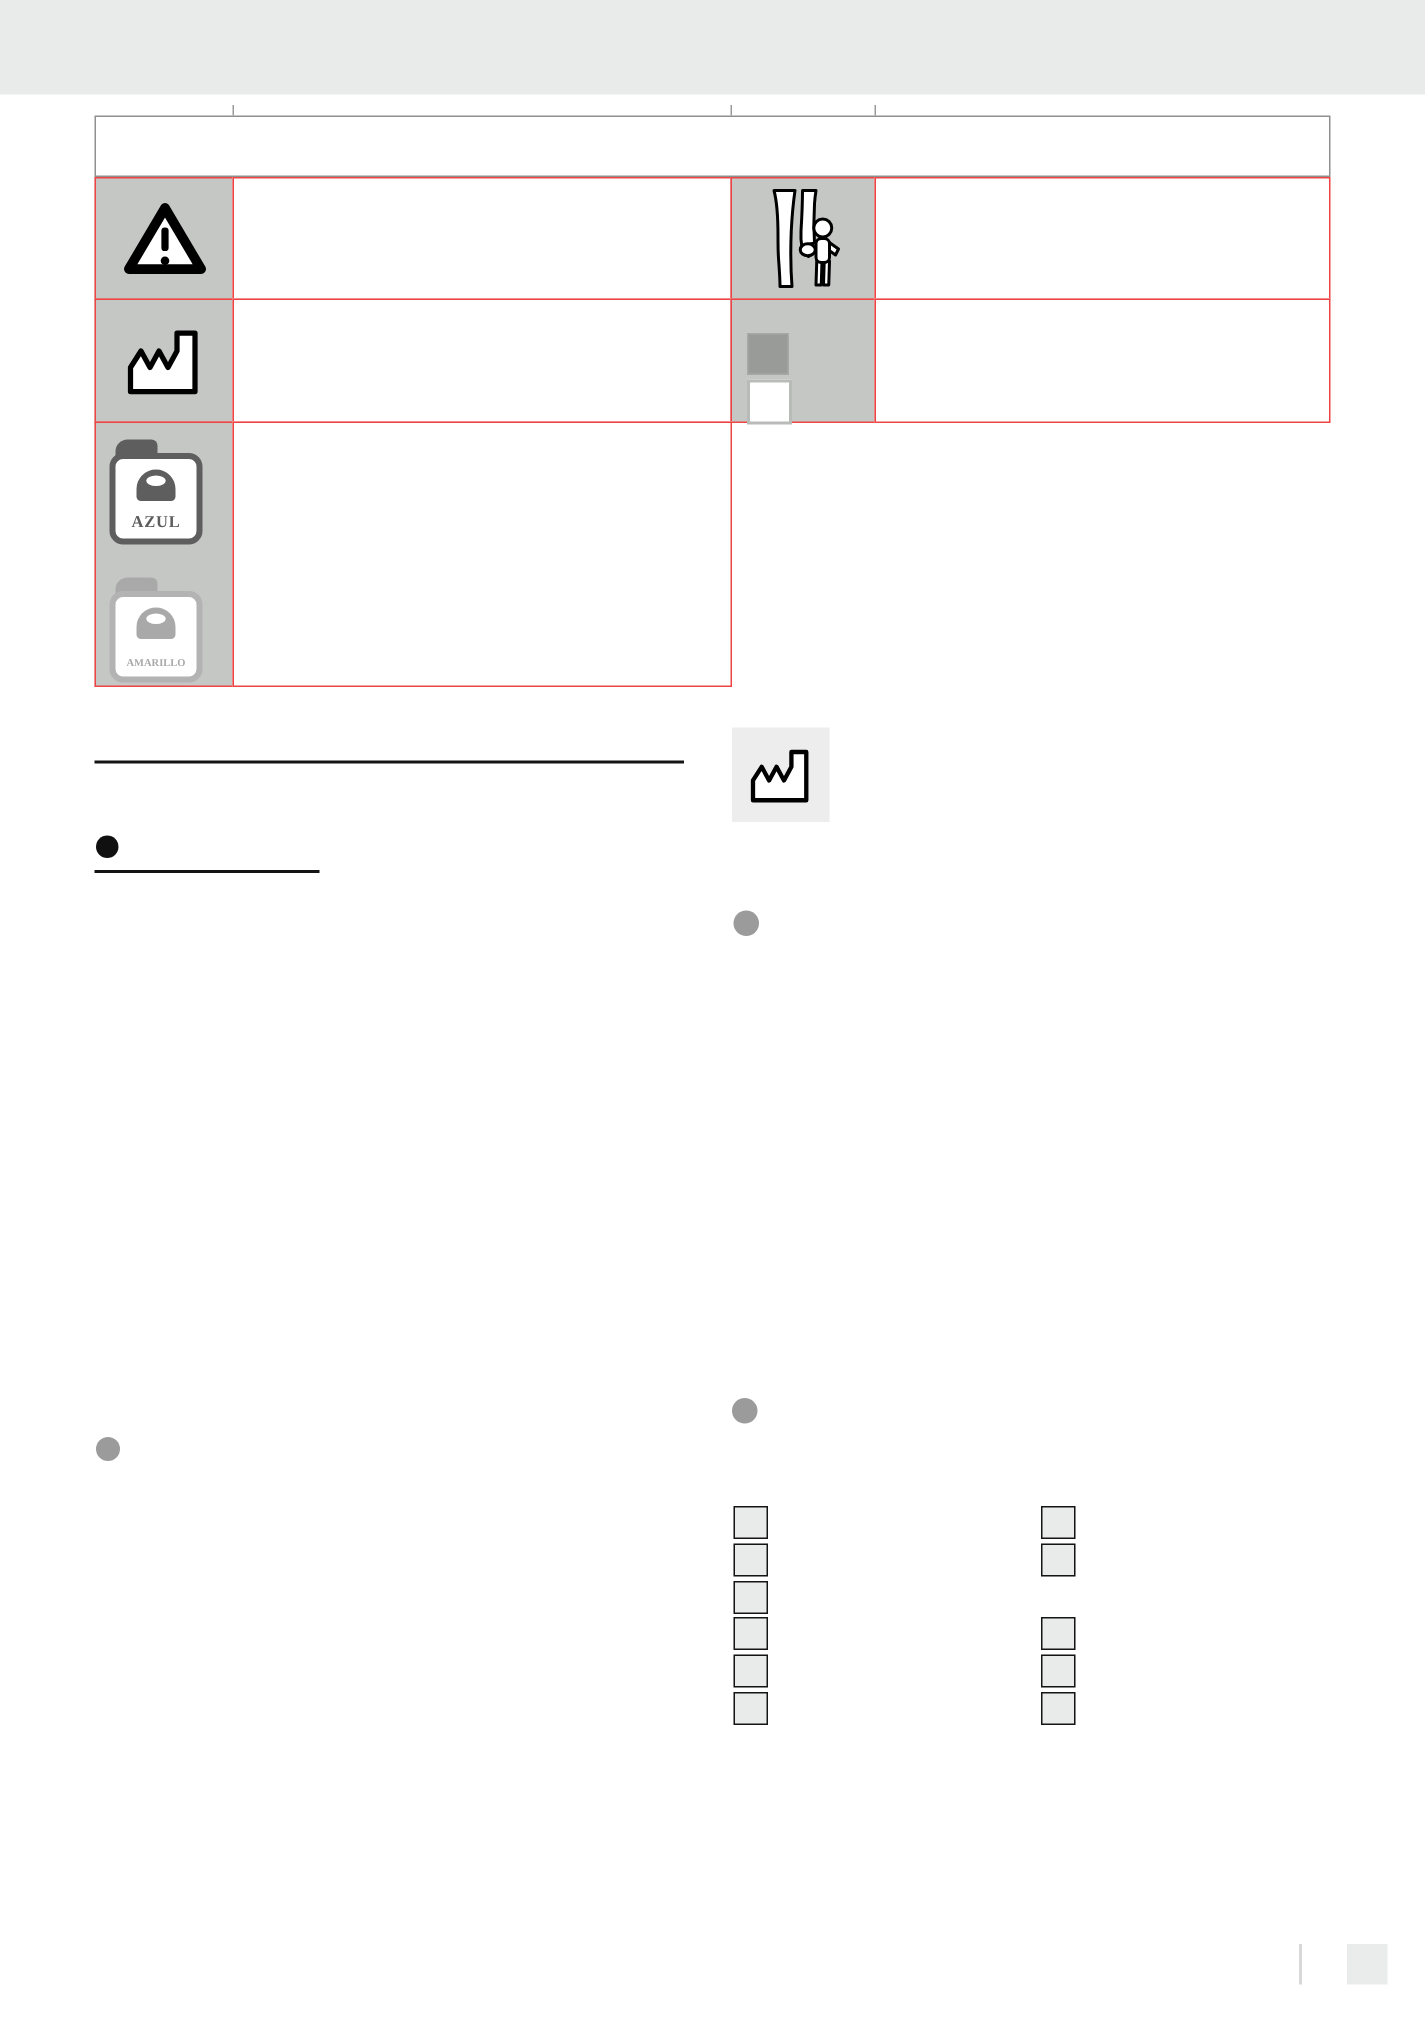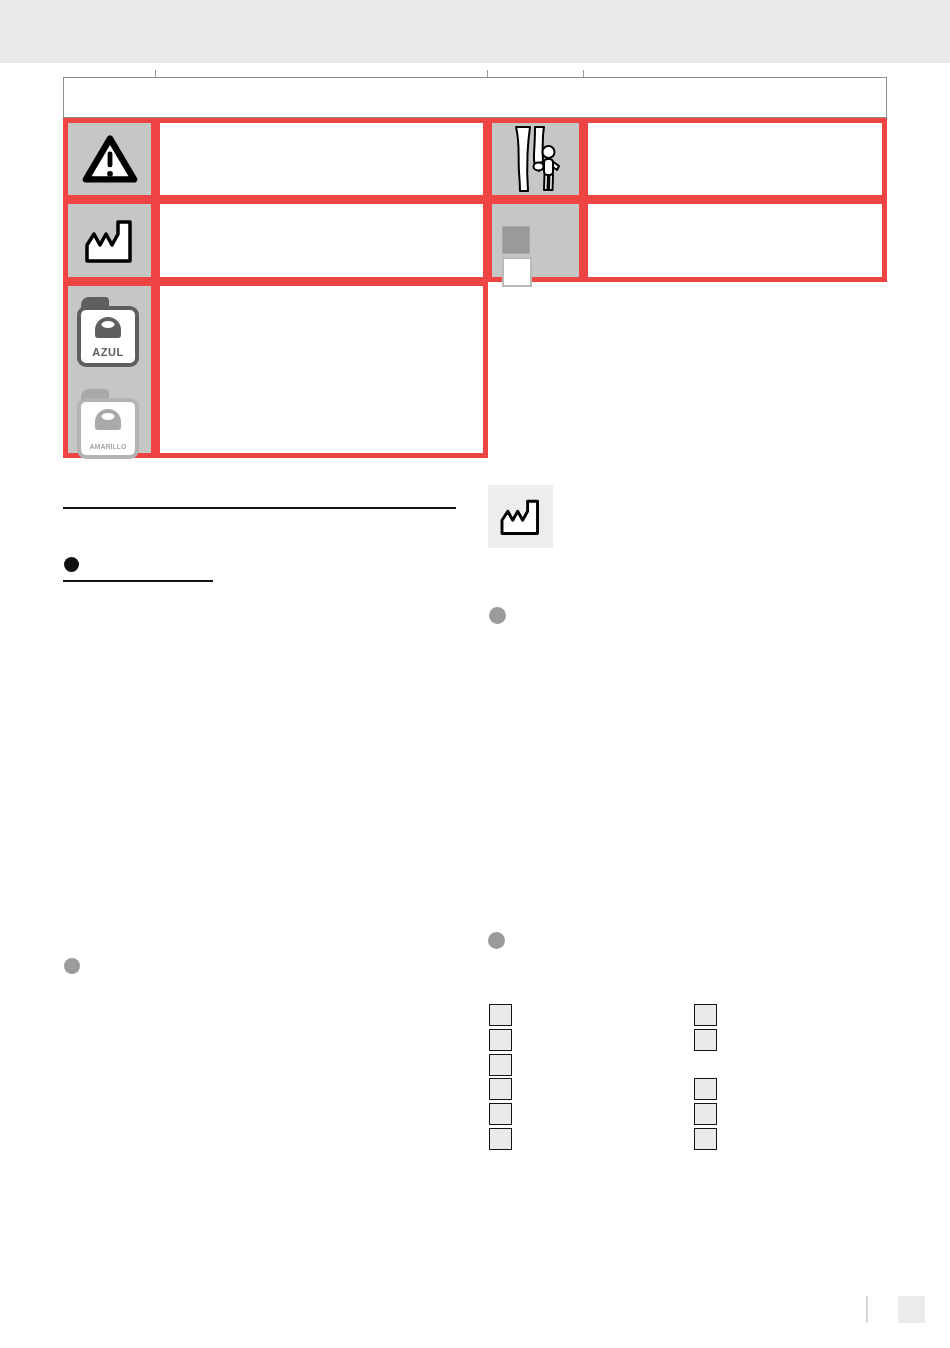--- a/index.html
+++ b/index.html
@@ -8,21 +8,21 @@
     font-family:"Liberation Sans", sans-serif;overflow:hidden;
   }
   .abs{position:absolute;box-sizing:border-box;}
 
   
   .header-band{left:0;top:0;width:950px;height:63px;background:#e9eaea;}
 
   
   .tick{width:1px;height:8px;background:#9a9a9a;top:70px;}
   .title-row{left:63px;top:77px;width:824px;height:41px;background:#fff;border:1px solid #8f8f8f;}
-  .cell{border:5px solid #ef4444;background:#fff;}
+  .cell{border:1px solid #ef4444;background:#fff;font-family:Liberation Serif, serif;}
   .icon-cell{background:#c5c7c5;display:flex;align-items:center;justify-content:center;}
 
   .c1-icon{left:63px;top:118px;width:93px;height:82px;}
   .c1-text{left:155px;top:118px;width:333px;height:82px;}
   .r1-icon{left:487px;top:118px;width:97px;height:82px;}
   .r1-text{left:583px;top:118px;width:304px;height:82px;}
   .c2-icon{left:63px;top:199px;width:93px;height:83px;}
   .c2-text{left:155px;top:199px;width:333px;height:83px;}
   .r2-icon{left:487px;top:199px;width:97px;height:83px;display:block;}
   .r2-text{left:583px;top:199px;width:304px;height:83px;}

